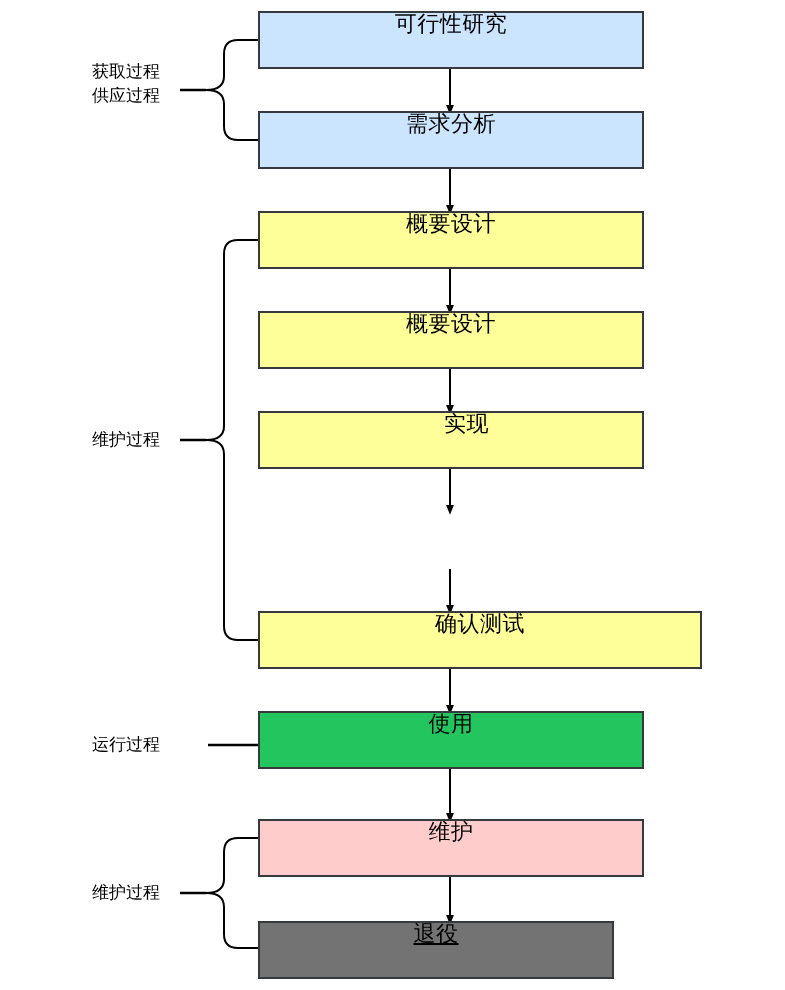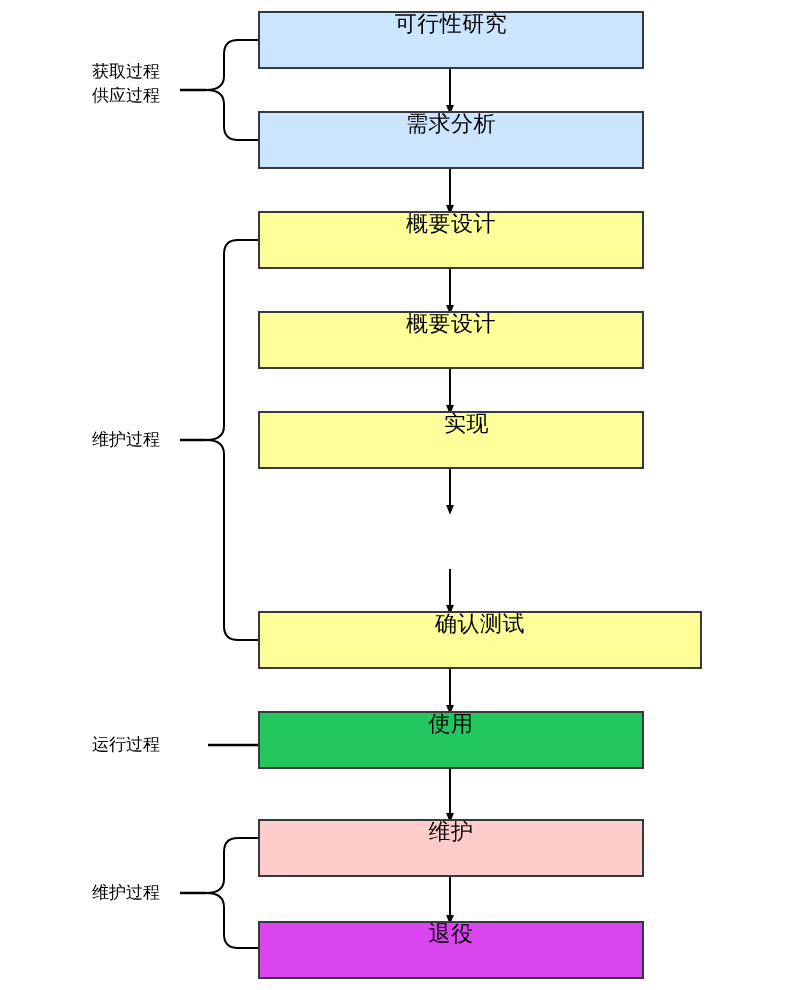--- a/index.html
+++ b/index.html
@@ -103,21 +103,21 @@
   </div>
   <div class="node-box" style="left: 258px; top: 611px; width: 444px; height: 58px; background: rgb(255, 255, 153); border-color: rgb(54, 57, 61);">
     <span class="node-label">确认测试</span>
   </div>
   <div class="node-box" style="left: 258px; top: 711px; width: 386px; height: 58px; background: #22c55e; border-color: rgb(54, 57, 61);">
     <span class="node-label">使用</span>
   </div>
   <div class="node-box" style="left: 258px; top: 819px; width: 386px; height: 58px; background: rgb(255, 204, 204); border-color: rgb(54, 57, 61);">
     <span class="node-label">维护</span>
   </div>
-  <div class="node-box" style="left: 258px; top: 921px; width: 386px; height: 58px; background: #d946ef; border-color: rgb(54, 57, 61);">
+  <div class="node-box" style="left: 258px; top: 921px; width: 356px; height: 58px; background: #737373; border-color: rgb(54, 57, 61); text-decoration: underline;">
     <span class="node-label">退役</span>
   </div>
 
   <div class="group-label" style="left: 78px; top: 60px; width: 96px;">获取过程
 供应过程</div>
   <div class="group-label" style="left: 78px; top: 428px; width: 96px;">维护过程</div>
   <div class="group-label" style="left: 78px; top: 733px; width: 96px;">运行过程</div>
   <div class="group-label" style="left: 78px; top: 881px; width: 96px;">维护过程</div>
 
 </div>

